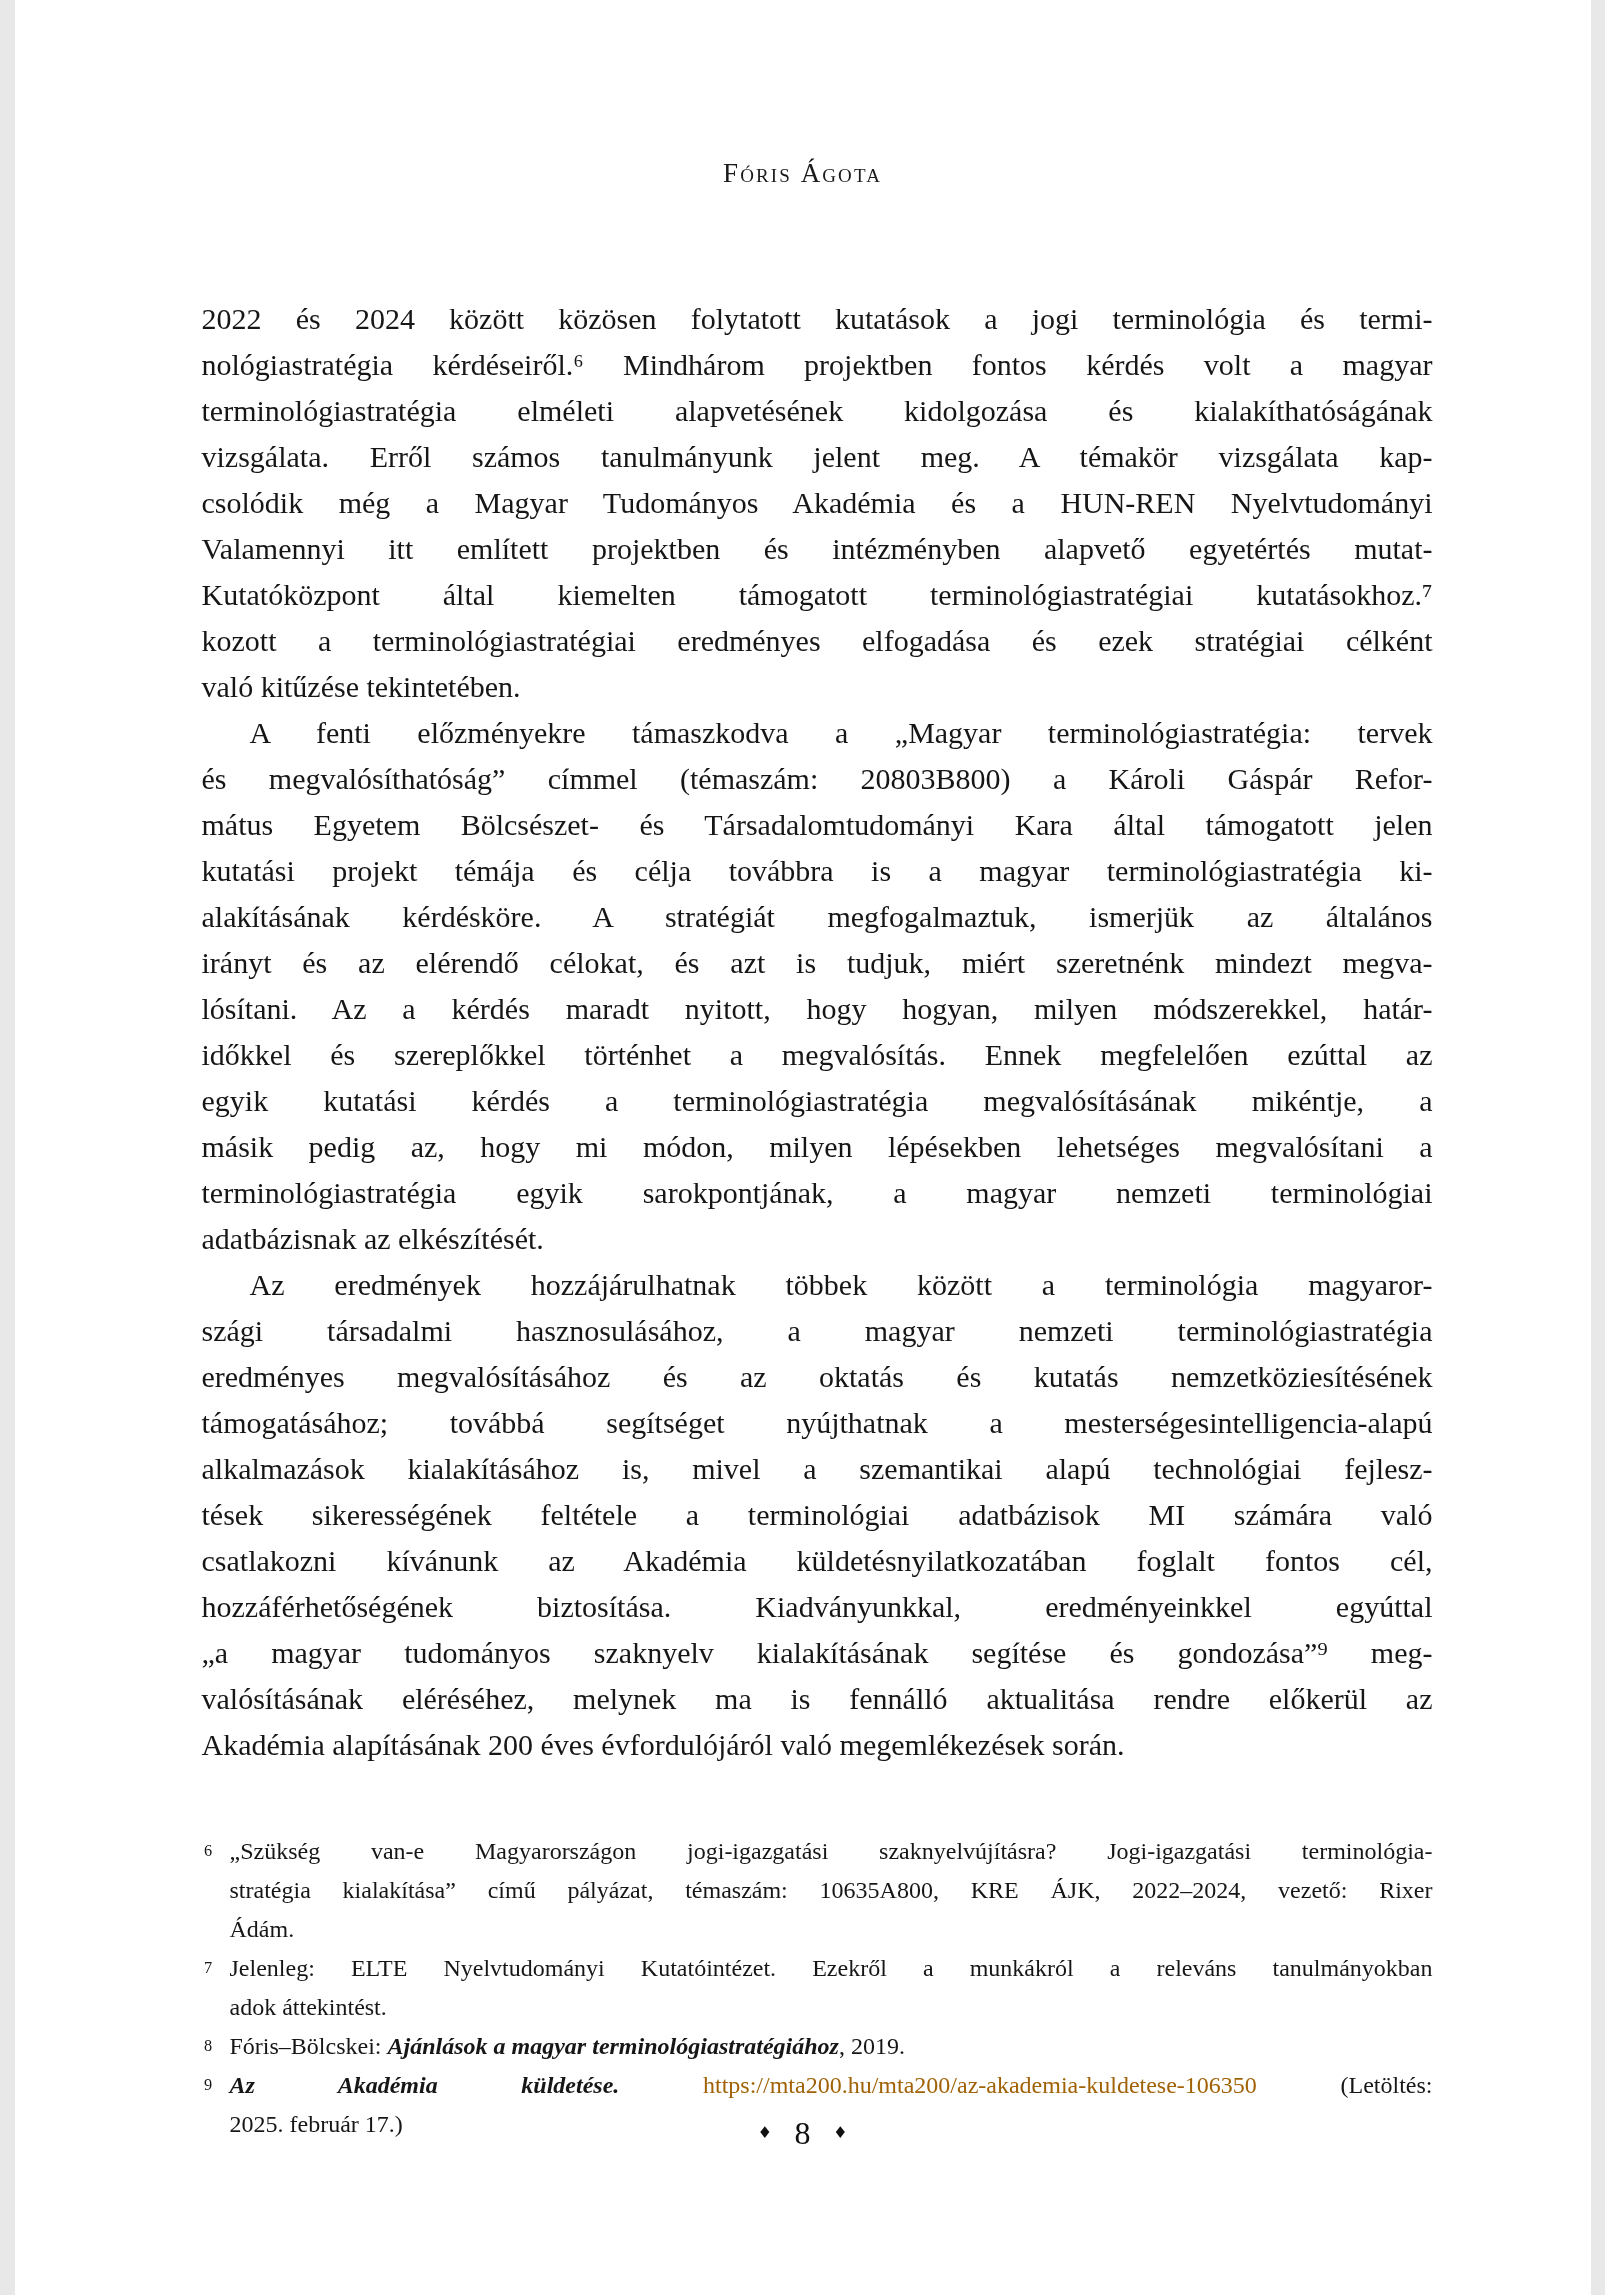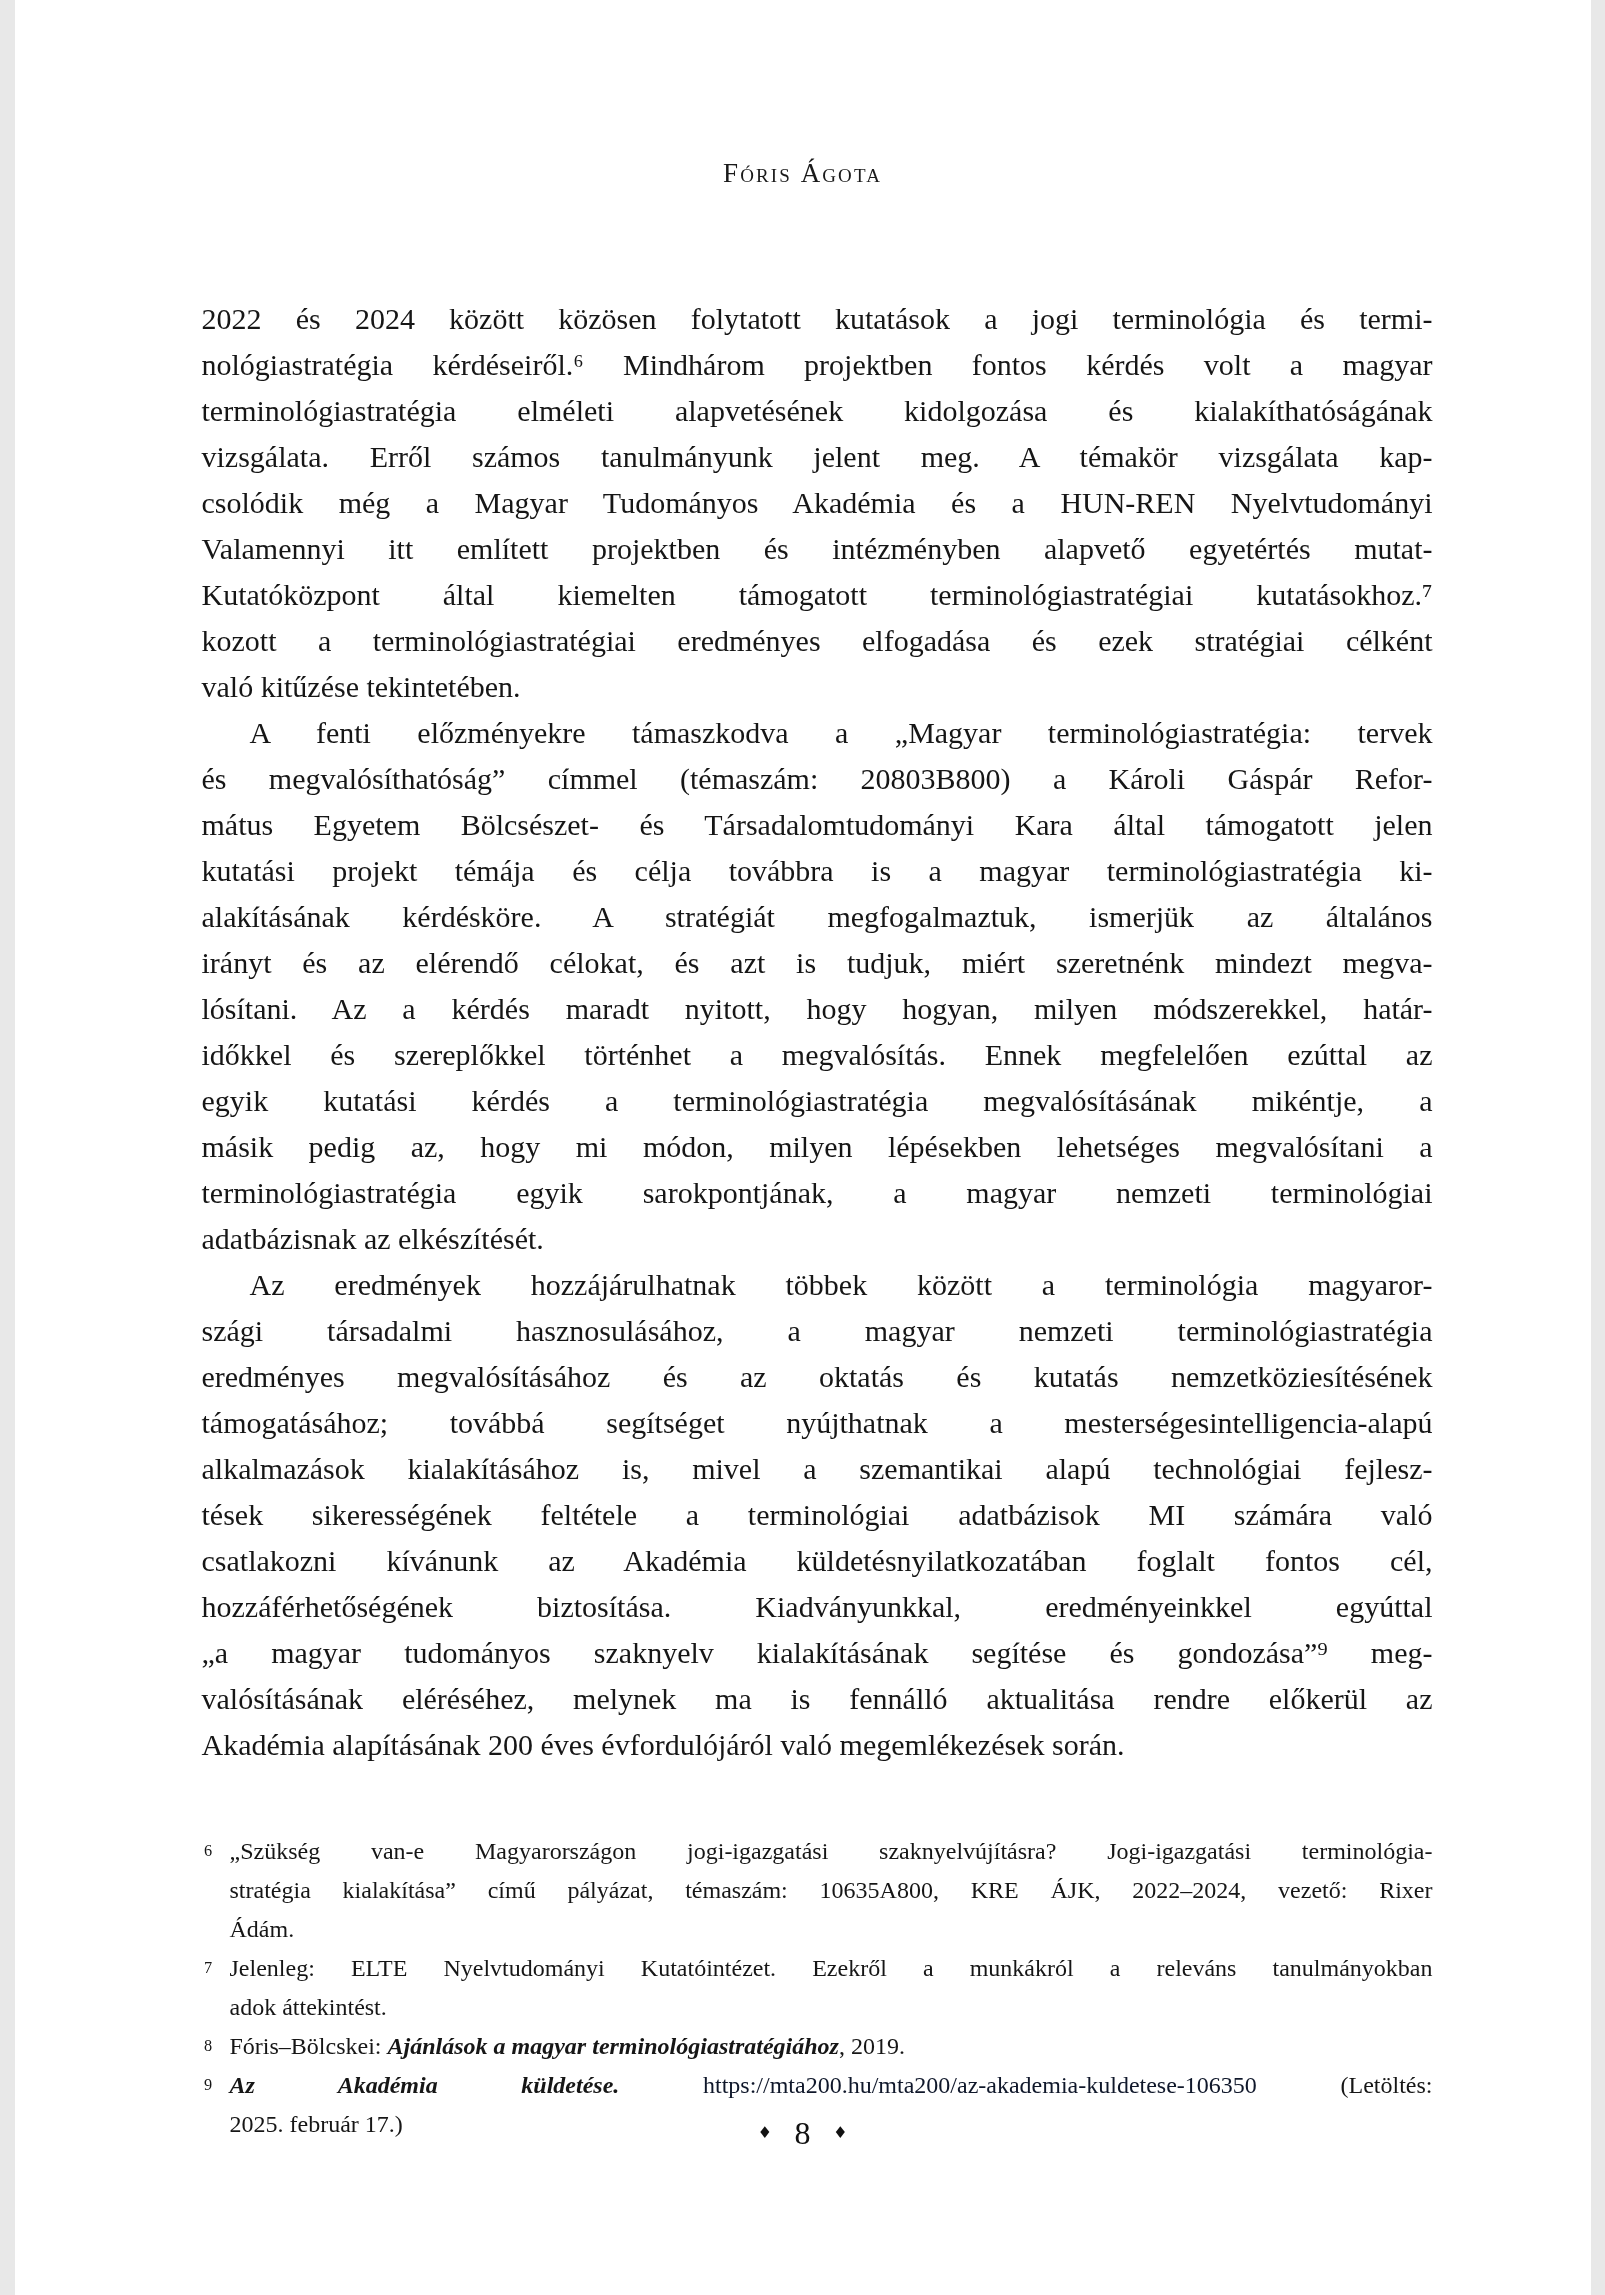--- a/index.html
+++ b/index.html
@@ -153,21 +153,21 @@
           <span class="fn-marker">7</span>
           <div class="fline"><span>Jelenleg: ELTE Nyelvtudományi Kutatóintézet. Ezekről a munkákról a releváns tanulmányokban</span></div>
           <div class="fline last"><span>adok áttekintést.</span></div>
         </div>
         <div class="footnote">
           <span class="fn-marker">8</span>
           <div class="fline last"><span>Fóris–Bölcskei: </span><span class="italic">Ajánlások a magyar terminológiastratégiához</span><span>, 2019.</span></div>
         </div>
         <div class="footnote">
           <span class="fn-marker">9</span>
-          <div class="fline"><span class="italic">Az Akadémia küldetése.</span><span> </span><a class="fn-link" href="#" style="color: #0f172a;">https://mta200.hu/mta200/az-akademia-kuldetese-106350</a><span> (Letöltés:</span></div>
+          <div class="fline"><span class="italic">Az Akadémia küldetése.</span><span> </span><a class="fn-link" href="#" style="color: #a16207;">https://mta200.hu/mta200/az-akademia-kuldetese-106350</a><span> (Letöltés:</span></div>
           <div class="fline last"><span>2025. február 17.)</span></div>
         </div>
       </section>
   </main>
 
   <div class="footer">
     <span class="ornament">♦</span><span class="page-number">8</span><span class="ornament">♦</span>
   </div>
 </div>
 

